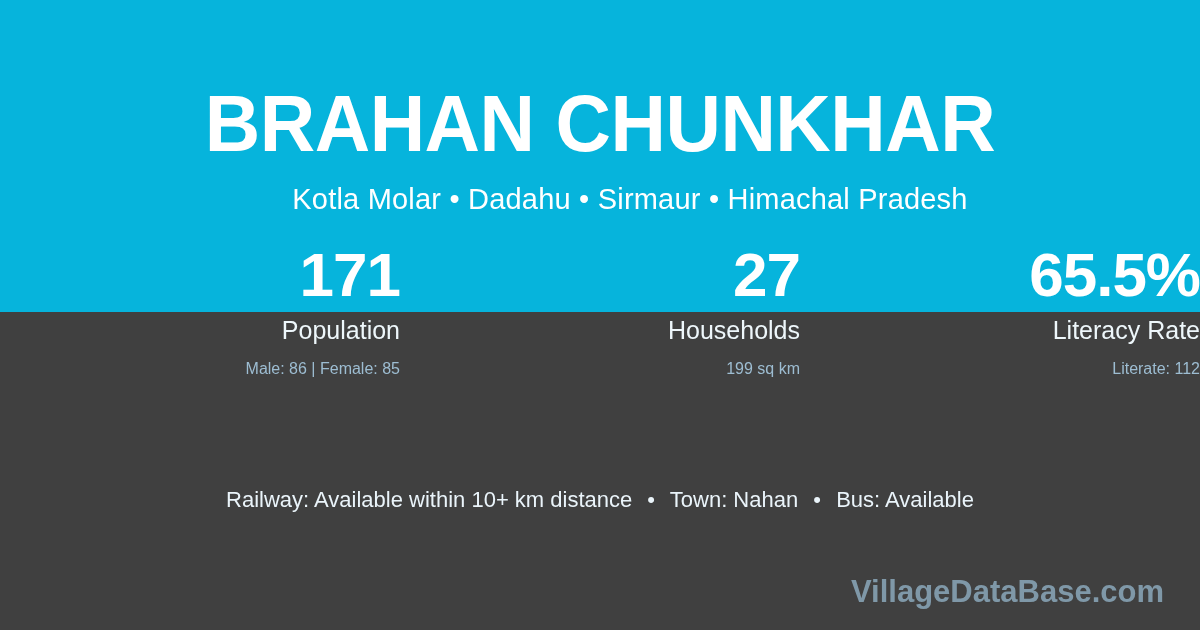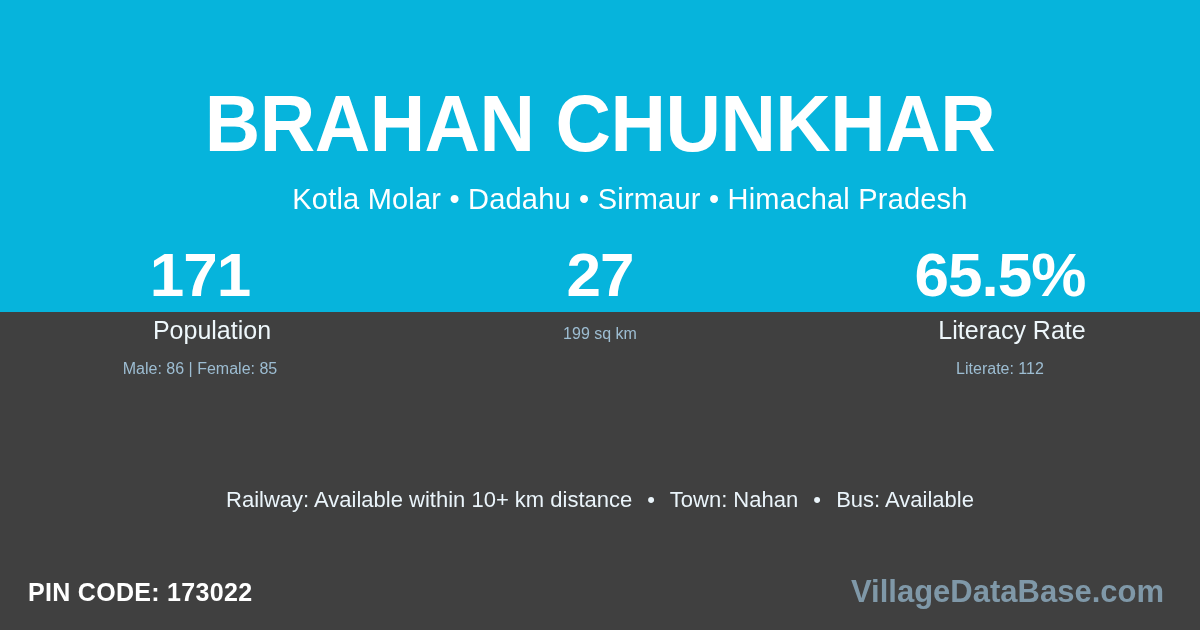--- a/index.html
+++ b/index.html
@@ -60,21 +60,21 @@
   
   #stats {
     position: absolute;
     left: 0;
     top: 238px;
     width: 1200px;
     display: flex;
   }
   .stat {
     width: 400px;
-    text-align: center;
+    text-align: right;
   }
   .stat-value {
     color: #ffffff;
     font-size: 62px;
     line-height: 74px;
     font-weight: 700;
     letter-spacing: -1px;
     height: 74px;
   }
   .stat-label {
@@ -148,35 +148,35 @@
   <div id="stats">
 
     <div class="stat">
       <div class="stat-value">171</div>
       <div class="stat-label">Population</div>
       <div class="stat-sub">Male: 86 | Female: 85</div>
     </div>
 
     <div class="stat">
       <div class="stat-value">27</div>
+      <div class="stat-label">Households</div>
       <div class="stat-sub">199 sq km</div>
     </div>
 
     <div class="stat">
       <div class="stat-value">65.5%</div>
       <div class="stat-label">Literacy Rate</div>
       <div class="stat-sub">Literate: 112</div>
     </div>
 
   </div>
 
   <div id="infra">
     <span>Railway: Available within 10+ km distance</span>
     <span class="dot">•</span>
     <span>Town: Nahan</span>
     <span class="dot">•</span>
     <span>Bus: Available</span>
   </div>
 
-  <div id="pin">PIN CODE: 173022</div>
   <div id="watermark">VillageDataBase.com</div>
 
 </div>
 
 </body></html>

